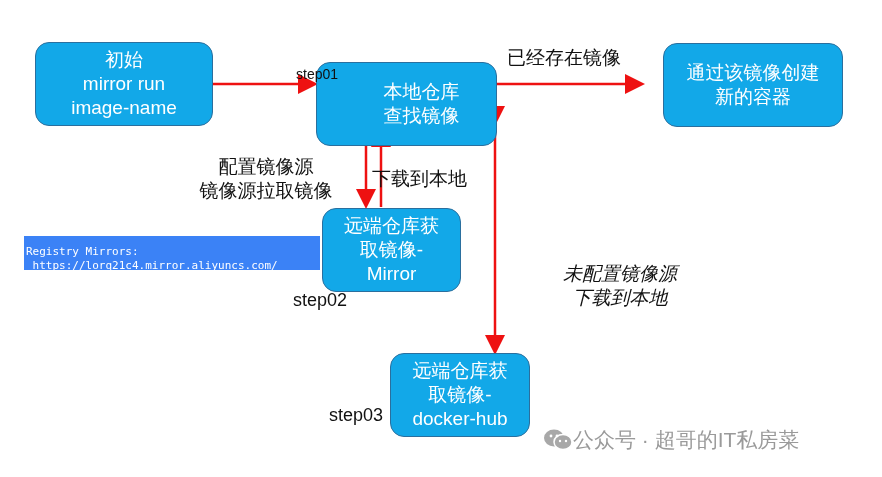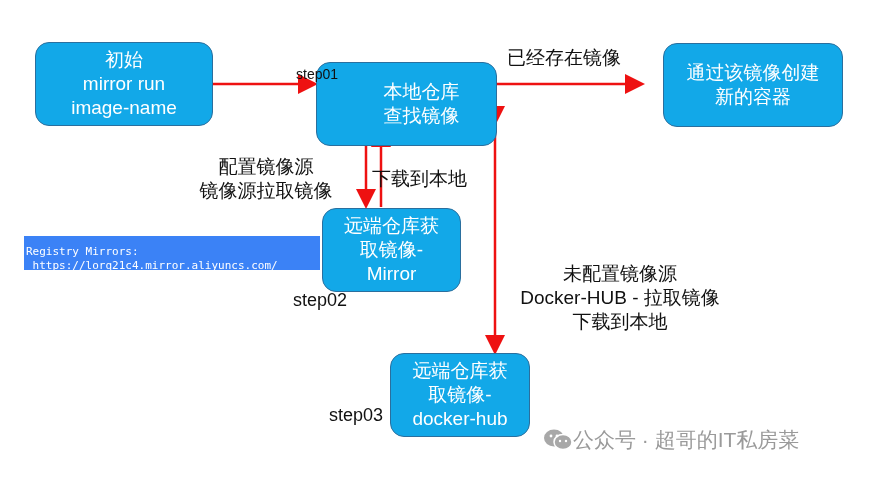--- a/index.html
+++ b/index.html
@@ -69,23 +69,22 @@
 
 <div class="lbl" style="left:507px;top:46px;">已经存在镜像</div>
 
 <div class="lbl center" style="left:186px;top:155px;width:160px;">
   <div>配置镜像源</div>
   <div>镜像源拉取镜像</div>
 </div>
 
 <div class="lbl" style="left:372px;top:167px;">下载到本地</div>
 
-<div class="lbl center" style="left:505px;top:262px;width:230px;">
+<div class="lbl center" style="left:505px;top:262px;width:230px;font-style:italic;">
   <div>未配置镜像源</div>
-  <div>Docker-HUB - 拉取镜像</div>
   <div>下载到本地</div>
 </div>
 
 <div class="term"><div>Registry Mirrors:</div><div> https://lorq21c4.mirror.aliyuncs.com/</div></div>
 
 <div class="wm">
   <svg width="30" height="24" viewBox="0 0 30 24">
     <ellipse cx="11" cy="10" rx="10" ry="8.5" fill="#a8a8a8"></ellipse>
     <ellipse cx="20" cy="14" rx="9" ry="7.5" fill="#a8a8a8" stroke="#fff" stroke-width="1.5"></ellipse>
     <circle cx="8" cy="8" r="1.4" fill="#fff"></circle>

